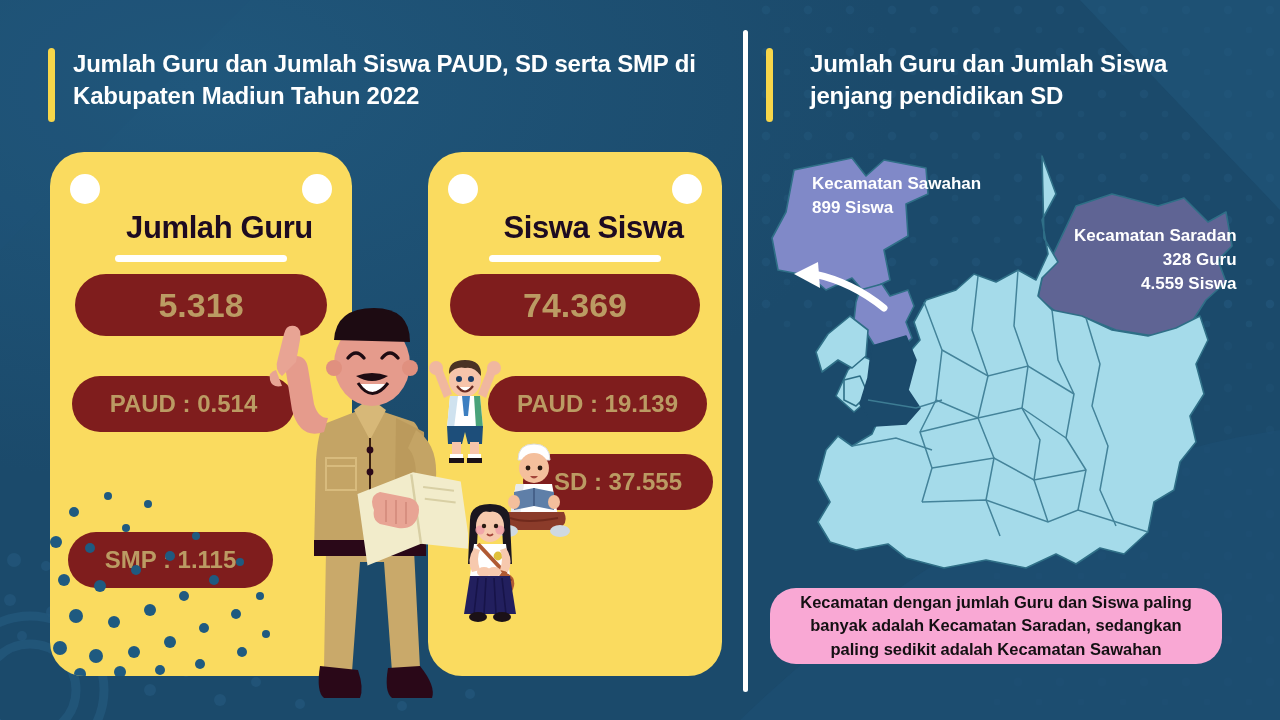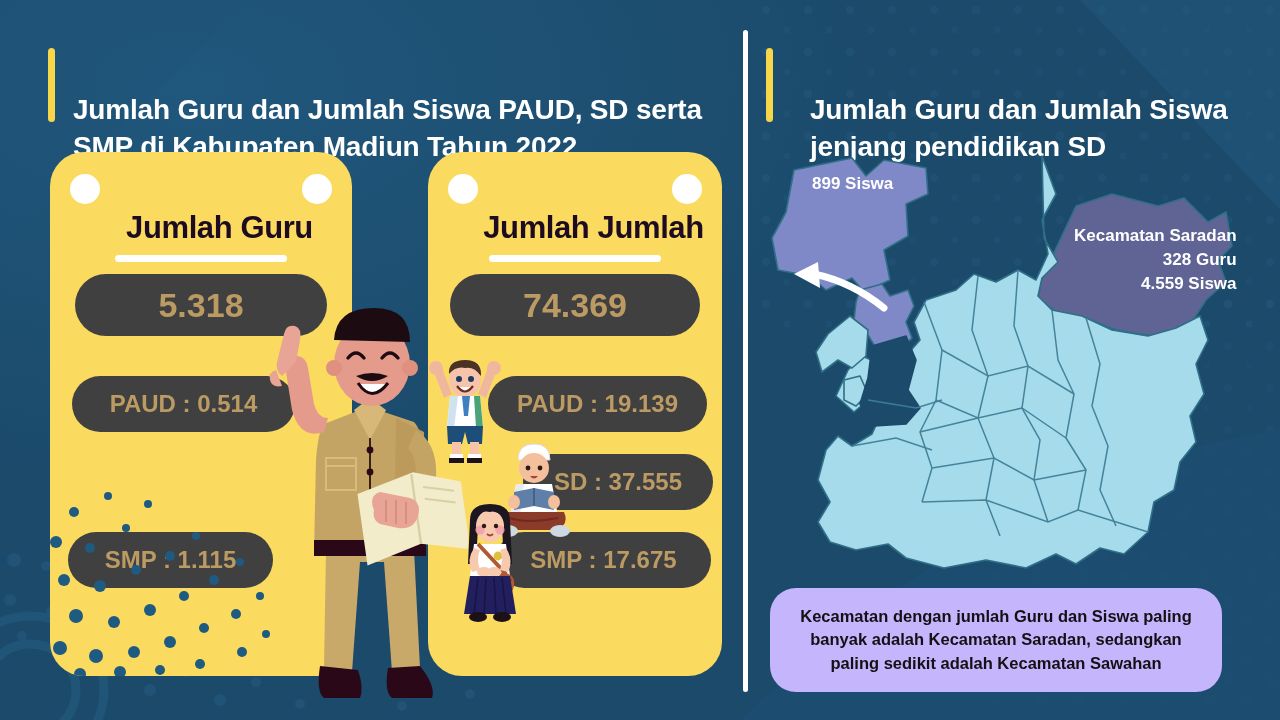--- a/index.html
+++ b/index.html
@@ -14,23 +14,22 @@
   #bg { position:absolute; inset:0; }
   #bg svg { display:block; width:1280px; height:720px; }
 
   
   .title-wrap { position:absolute; display:flex; align-items:flex-start; }
   .title-bar {
     width:7px; background:#f7d64a; border-radius:4px; flex:0 0 7px;
     margin-right:18px;
   }
   .title-text {
-    color:#ffffff; font-weight:bold; font-size:28px; line-height:1.32;
+    color:#ffffff; font-weight:bold; font-size:24px; line-height:1.32;
     letter-spacing:-0.2px;
-    margin-top:44px;
   }
 
   #title-left  { left:48px;  top:48px;  width:680px; }
   #title-left .title-bar  { height:74px; }
   #title-right { left:766px; top:48px;  width:470px;gap:19px; }
   #title-right .title-bar { height:74px; }
 
   
   #divider {
     position:absolute; left:743px; top:30px; width:5px; height:662px;
@@ -55,21 +54,21 @@
   .card-title {
     position:absolute; top:58px; left:0; right:0; text-align:center;
     color:#1d0b22; font-weight:bold; font-size:31px; letter-spacing:-0.4px;padding-left:37px;
   }
   .card-rule {
     position:absolute; top:103px; left:50%; transform:translateX(-50%);
     width:172px; height:7px; background:#ffffff; border-radius:4px;
   }
 
   .pill {
-    position:absolute; background:#404040; border-radius:40px;
+    position:absolute; background:#7f1d1d; border-radius:40px;
     display:flex; align-items:center; justify-content:center;
     color:#bb9b63; font-weight:bold;
   }
   .pill.big { font-size:34px; }
   .pill.sub { font-size:24px; }
 
   
   #g-total { left:25px;  top:122px; width:252px; height:62px; }
   #g-paud  { left:22px;  top:224px; width:223px; height:56px; }
   #g-sd    { left:60px;  top:302px; width:203px; height:56px; }
@@ -95,22 +94,22 @@
   #map { position:absolute; left:756px; top:150px; width:520px; height:430px; }
 
   
   .map-label { position:absolute; color:#ffffff; font-weight:bold;
                font-size:17px; line-height:1.42; }
   #label-sawahan { left:812px; top:172px; }
   #label-saradan { left:1074px; top:224px;text-align:right; }
 
   
   #caption {
-    position:absolute; left:770px; top:588px; width:452px; height:104px;
-    background:#c4b5fd; border-radius:26px;
+    position:absolute; left:770px; top:588px; width:452px; height:76px;
+    background:#f9a8d4; border-radius:26px;
     display:flex; align-items:center; justify-content:center;
     padding:0 16px;
   }
   #caption-text {
     color:#141013; font-weight:bold; font-size:16.5px;
     line-height:1.42; text-align:center;
   }
 </style>
 </head>
 <body>
@@ -217,27 +216,26 @@
         <circle cx="150" cy="188" r="5"></circle>
       <circle cx="192" cy="176" r="5"></circle>
         <circle cx="216" cy="158" r="4"></circle>
     </g>
   </svg>
 </div>
 
 <div class="card" id="card-siswa">
   <div class="card-dot l"></div>
   <div class="card-dot r"></div>
-  <div class="card-title">Jumlah Jumlah</div>
+  <div class="card-title">Siswa Siswa</div>
   <div class="card-rule"></div>
 
   <div class="pill big" id="s-total">74.369</div>
   <div class="pill sub" id="s-paud">PAUD : 19.139</div>
   <div class="pill sub" id="s-sd">SD : 37.555</div>
-  <div class="pill sub" id="s-smp">SMP : 17.675</div>
 </div>
 
 <svg class="illus" id="teacher" viewBox="0 0 200 420">
 
   <path d="M58 250 L146 250 L152 368 L124 372 L116 262 L92 262 L84 372 L56 368 Z" fill="#c9a96a"></path>
 
   <path d="M52 366 Q48 392 56 398 L92 398 Q96 388 90 370 Z" fill="#2a0818"></path>
   <path d="M120 368 Q116 392 124 398 L164 398 Q168 386 152 366 Z" fill="#2a0818"></path>
 
   <path d="M56 124 Q50 132 48 160 L46 252 L158 252 L156 156 Q154 130 146 122 L110 110 L92 110 Z" fill="#c4a465"></path>
@@ -440,20 +438,21 @@
     <path d="M330 168 L344 214 L336 256 L352 296 L344 340 L360 376"></path>
   </g>
 
   <g>
     <path d="M128 158 Q96 132 58 124" fill="none" stroke="#ffffff" stroke-width="7" stroke-linecap="round"></path>
     <path d="M62 112 L38 124 L64 138 Z" fill="#ffffff"></path>
   </g>
 </svg>
 
 <div class="map-label" id="label-sawahan">
+  <div>Kecamatan Sawahan</div>
   <div>899 Siswa</div>
 </div>
 
 <div class="map-label" id="label-saradan">
   <div>Kecamatan Saradan</div>
   <div>328 Guru</div>
   <div>4.559 Siswa</div>
 </div>
 
 <div id="caption">

